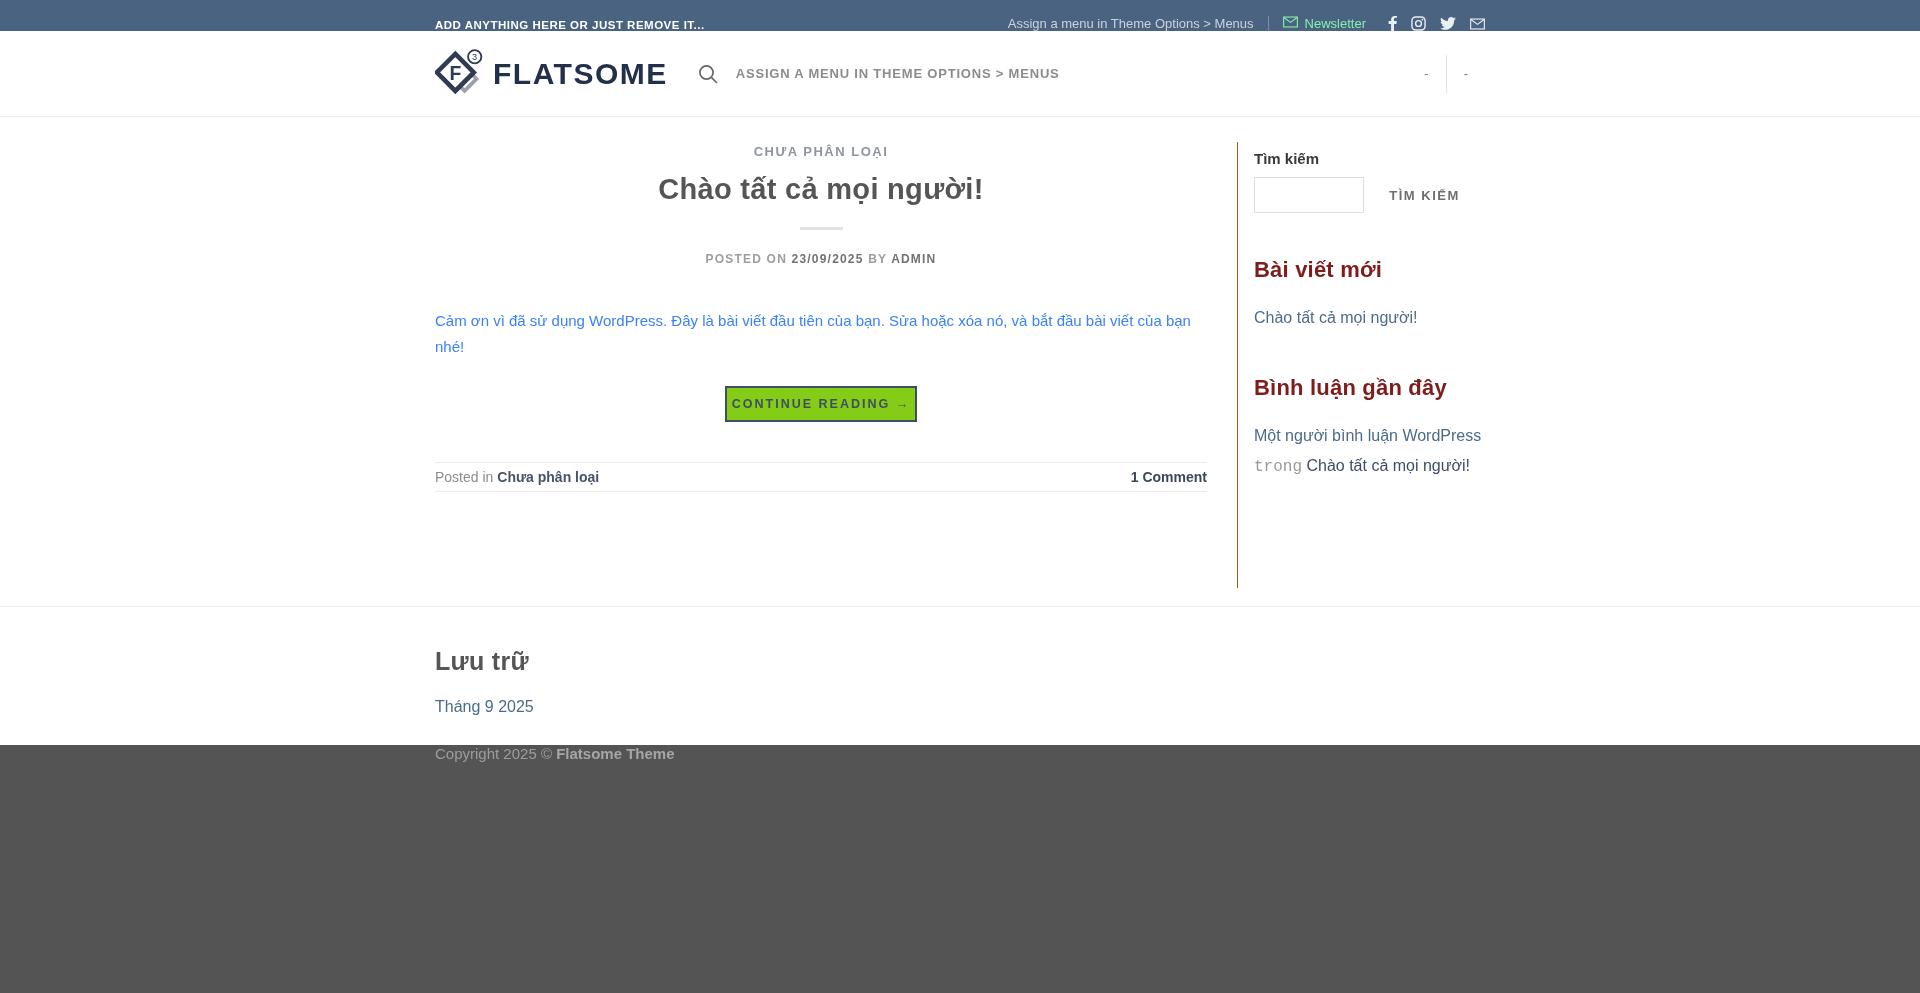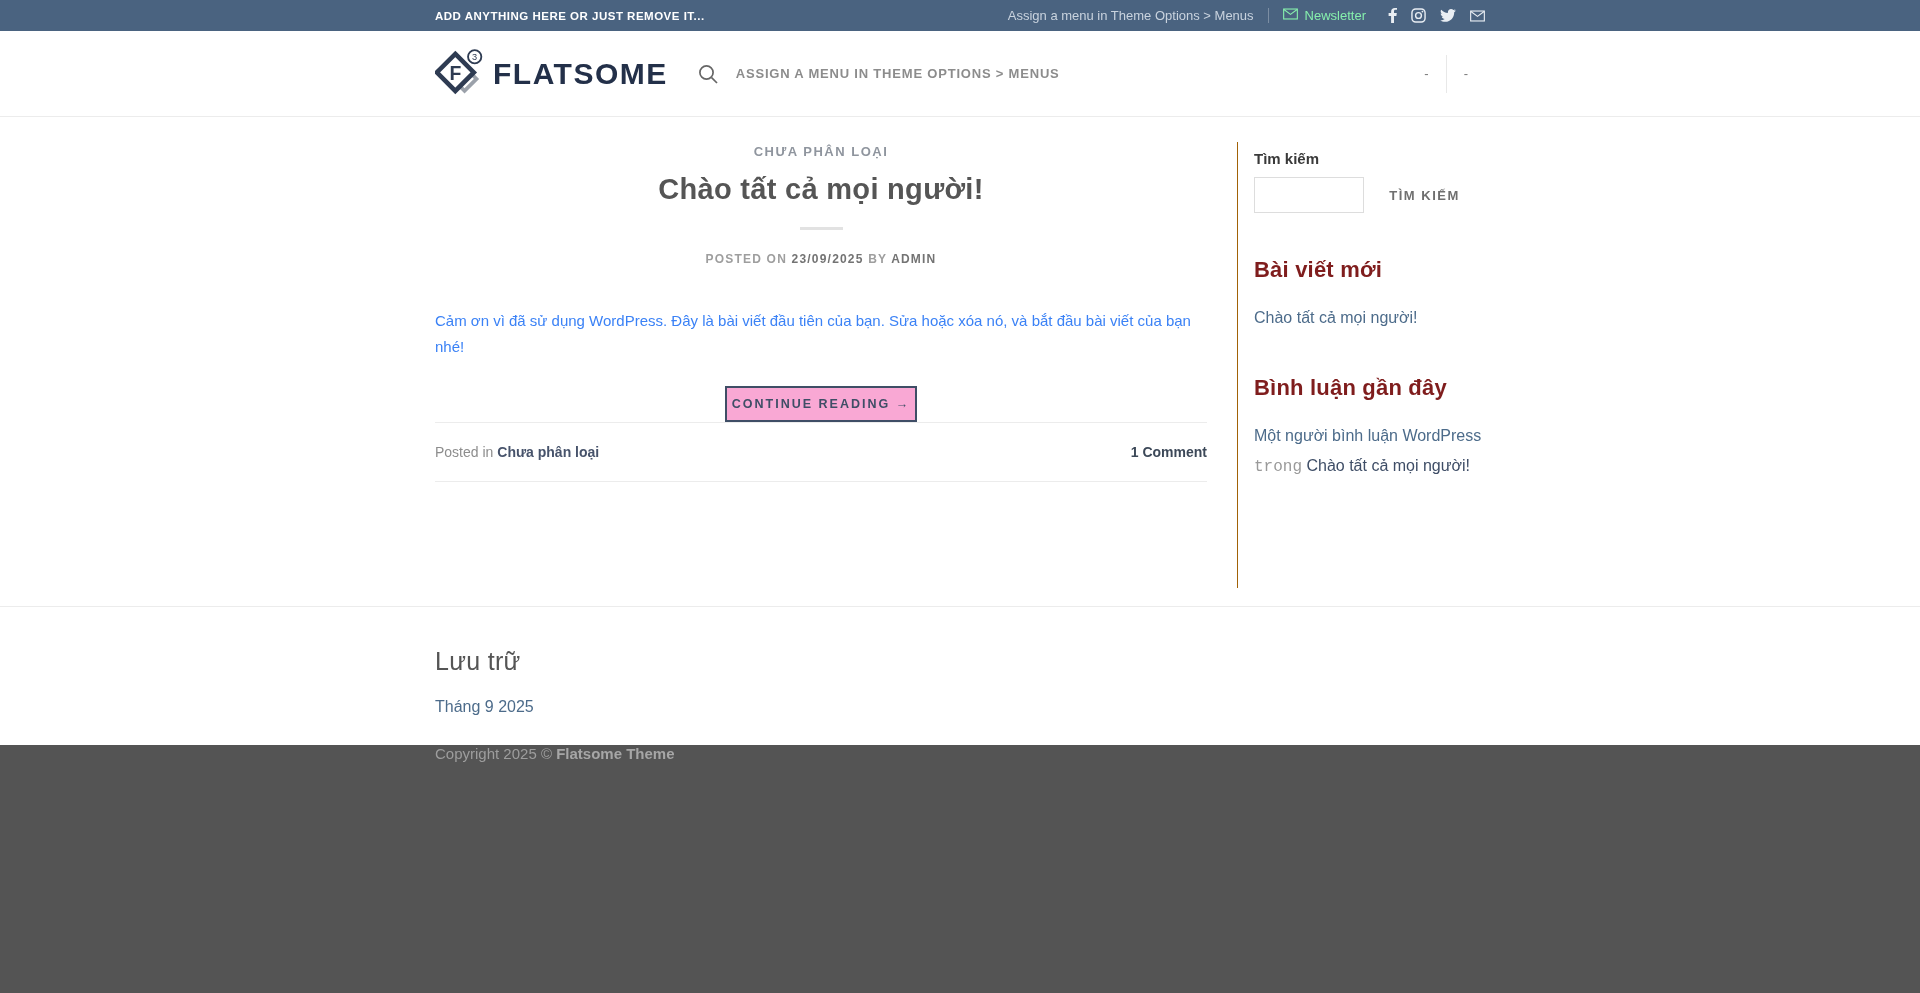--- a/index.html
+++ b/index.html
@@ -8,21 +8,21 @@
     font-family: "Liberation Sans", "DejaVu Sans", sans-serif;
     background: #ffffff;
     color: #777;
   }
   a { text-decoration: none; cursor: pointer; }
   .page { width: 1920px; height: 993px; display: flex; flex-direction: column; overflow: hidden; background: #fff; }
   .container { width: 1050px; margin: 0 auto; }
 
   
   .topbar { background: #4a6380; height: 31px; flex: none; }
-  .topbar-inner { display: flex; justify-content: space-between; align-items: center; height: 100%; }
+  .topbar-inner { display: flex; justify-content: space-between; align-items: flex-end; height: 100%; }
   .topbar-left { color: #ffffff; font-size: 11.5px; font-weight: 700; letter-spacing: 0.5px; }
   .topbar-right { display: flex; align-items: center; gap: 14px; }
   .topbar-menu-link { color: #c9d3de; font-size: 13px; }
   .tb-divider { width: 1px; height: 15px; background: rgba(255,255,255,0.28); }
   .newsletter-link { display: flex; align-items: center; gap: 7px; color: #86efac; font-size: 13px; }
   .tb-social { display: flex; align-items: center; gap: 14px; margin-left: 8px; color: #e9eef3; }
   .tb-social a { color: #e9eef3; display: flex; align-items: center; }
 
   
   .site-header { height: 86px; background: #fff; border-bottom: 1px solid #ececec; flex: none; }
@@ -43,27 +43,27 @@
   .post-category { text-align: center; }
   .post-category a { color: #8f959e; font-size: 13px; font-weight: 600; letter-spacing: 1.5px; }
   .post-title { text-align: center; margin-top: 10px; }
   .post-title a { font-size: 29px; font-weight: 700; color: #555555; letter-spacing: 0.3px; }
   .title-divider { width: 43px; height: 3px; background: #e2e2e2; margin: 20px auto 22px; }
   .post-meta { text-align: center; font-size: 12px; font-weight: 600; color: #9e9e9e; letter-spacing: 1.2px; }
   .post-meta a { color: #737373; }
   .excerpt { margin-top: 42px; font-size: 15px; color: #3b82f6; line-height: 1.7; }
   .continue-wrap { margin-top: 27px; text-align: center; }
   .continue-btn {
-    display: inline-block; border: 2px solid #3f4e66; color: #3f4e66; background: #f9a8d4;
+    display: inline-block; border: 2px solid #3f4e66; color: #3f4e66; background: #84cc16;
     font-size: 12.5px; font-weight: 700; letter-spacing: 2px; padding: 9px 5px;
     font-family: inherit; cursor: pointer;
   }
   .entry-footer {
-    border-top: 1px solid #ececec; border-bottom: 1px solid #ececec;
-    padding: 21px 0; display: flex; justify-content: space-between; align-items: center; font-size: 14px;
+    margin-top: 40px; border-top: 1px solid #ececec; border-bottom: 1px solid #ececec;
+    padding: 6px 0; display: flex; justify-content: space-between; align-items: center; font-size: 14px;
   }
   .posted-in { color: #8d8d8d; }
   .posted-in a { color: #47536b; font-weight: 600; }
   .comments-link { color: #3c4858; font-weight: 700; }
 
   
   .search-label { font-size: 15px; font-weight: 700; color: #3a3a3a; margin: 8px 0 10px; }
   .search-row { display: flex; align-items: flex-start; }
   .search-input { width: 110px; height: 36px; border: 1px solid #dddddd; background: #fff; flex: none; padding: 0 8px; font-family: inherit; }
   .search-btn {
@@ -75,21 +75,21 @@
   .widget-list a { color: #4c6b8a; }
   .comment-item { margin-top: 20px; font-size: 16px; line-height: 1.85; }
   .comment-author { color: #4c6b8a; }
   .comment-connector { color: #9a9a9a; font-family: Liberation Mono, monospace; }
   .comment-post { color: #3e4d66; }
 
   
   .footer-widgets { border-top: 1px solid #ececec; background: #fff; padding-top: 40px; height: 139px; flex: none; }
   .footer-cols { display: flex; }
   .f-col { width: 262px; }
-  .f-heading { font-size: 25px; font-weight: 400; color: #555555; letter-spacing: 0.3px; }
+  .f-heading { font-size: 25px; font-weight: 700; color: #555555; letter-spacing: 0.3px; }
   .f-link { display: block; margin-top: 22px; font-size: 16px; color: #4c6b8a; }
 
   
   .absolute-footer { background: #545454; flex: 1; }
   .copyright { color: #9d9d9d; font-size: 15px; }
   .copyright b { color: #a6a6a6; font-weight: 700; }
 </style>
 </head>
 <body>
 

